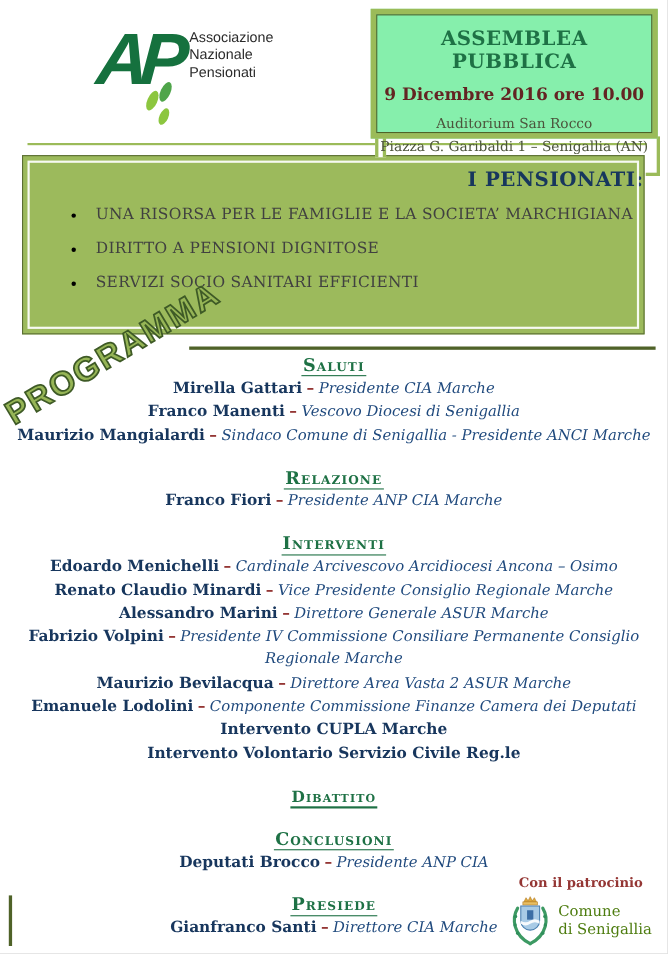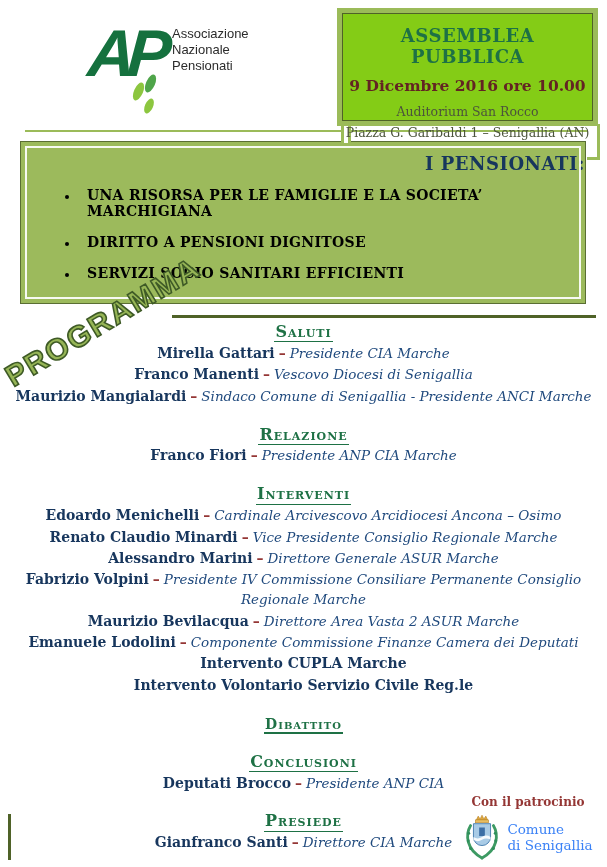--- a/index.html
+++ b/index.html
@@ -26,35 +26,35 @@
   .cia-region { font-family: "Liberation Sans", sans-serif; font-weight: bold; font-size: 17px;
     color: #111; margin-left: 7px; letter-spacing: 2px; vertical-align: 3px; }
 
   
   .header-rule { position: absolute; left: 25px; top: 130px; width: 563px; height: 2px; background: #9BBB59; }
   .connector-left { position: absolute; left: 341px; top: 124px; width: 10px; height: 19px;
     background: #fff; border-left: 3px solid #9BBB59; border-right: 3px solid #9BBB59; z-index: 1; }
   .connector-right-v { position: absolute; left: 597px; top: 124px; width: 3px; height: 36px; background: #9BBB59; }
   .connector-right-h { position: absolute; left: 587px; top: 157px; width: 13px; height: 3px; background: #9BBB59; }
   .event-box { position: absolute; left: 337px; top: 8px; width: 261px; height: 118px;
-    border: 5px solid #9BBB59; background: #84cc16; z-index: 2; }
+    border: 5px solid #9BBB59; background: #86efac; z-index: 2; }
   .event-box .inner { position: absolute; inset: 0; border: 1px solid #4F6228; text-align: center; }
   .event-title { margin-top: 11px; font-size: 18px; font-weight: bold; color: #1E7145; letter-spacing: .5px; }
   .event-date { margin-top: 9px; font-size: 15.5px; font-weight: bold; color: #632423; }
   .event-venue { margin-top: 9px; font-size: 12.5px; color: #4c543c; }
   .event-address { margin-top: 6px; font-size: 12.5px; color: #4c543c; }
 
   
   .banner { position: absolute; left: 20px; top: 141px; width: 566px; height: 163px;
     background: #9CBA5C; border: 1px solid #5a6e33; z-index: 0; }
   .banner .inner-line { position: absolute; inset: 4px; border: 2px solid rgba(255,255,255,.92); pointer-events: none; }
   .banner-title { text-align: right; margin-top: 11px; font-size: 18px; font-weight: bold;
     color: #17365D; letter-spacing: .5px; }
   .banner ul { margin-top: 13px; padding-left: 58px; list-style: disc; }
-  .banner li { font-size: 14px; font-weight: bold; color: #000000; margin-bottom: 15px;
+  .banner li { font-size: 14px; font-weight: normal; color: #404040; margin-bottom: 15px;
     letter-spacing: .3px; padding-left: 8px; }
   .banner li::marker { color: #000; font-size: 12px; }
 
   
   .programma { position: absolute; left: 8px; top: 362px; transform: rotate(-31deg); transform-origin: 0 50%;
     font-family: "Liberation Sans", sans-serif; font-weight: 800; font-size: 30px; letter-spacing: 2px;
     color: #96B556; -webkit-text-stroke: 1.6px #3E5A26; text-stroke: 1.6px #3E5A26; white-space: nowrap; }
   .programma-rule { position: absolute; left: 172px; top: 315px; width: 424px; height: 3px; background: #4F6228; }
 
   
@@ -68,21 +68,21 @@
   .entry .nm { font-weight: bold; color: #17365D; }
   .entry .dash { color: #943634; font-weight: bold; margin: 0 4px; }
   .entry .role { font-style: italic; color: #1F497D; font-size: 13.5px; }
   .entry span:empty { display: none; }
 
   
   .patronage { position: absolute; left: 458px; top: 779px; width: 140px; text-align: center; margin-top: 16px; }
   .patronage-label { font-size: 12px; font-weight: bold; color: #943634; }
   .patronage-row { margin-top: 5px; display: flex; align-items: center; justify-content: center; text-align: left; }
   .crest { width: 38px; height: 46px; flex: 0 0 auto; }
-  .muni { margin-left: 6px; font-size: 13.5px; color: #3b82f6; line-height: 1.2; }
+  .muni { margin-left: 6px; font-size: 13.5px; color: #4d7c0f; line-height: 1.2; }
 
   .bottom-left-line { position: absolute; left: 8px; top: 814px; width: 3px; height: 46px; background: #4F6228; }
 </style>
 </head>
 <body>
 
 <div id="page">
 
   <div class="logo">
     <div class="ap-mark">AP</div>

